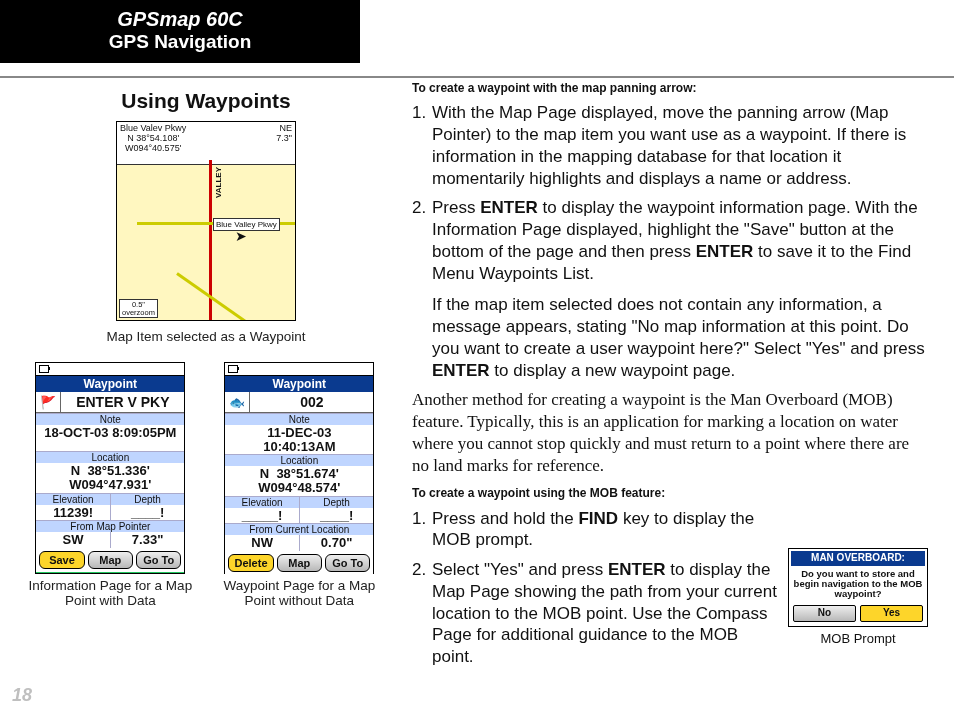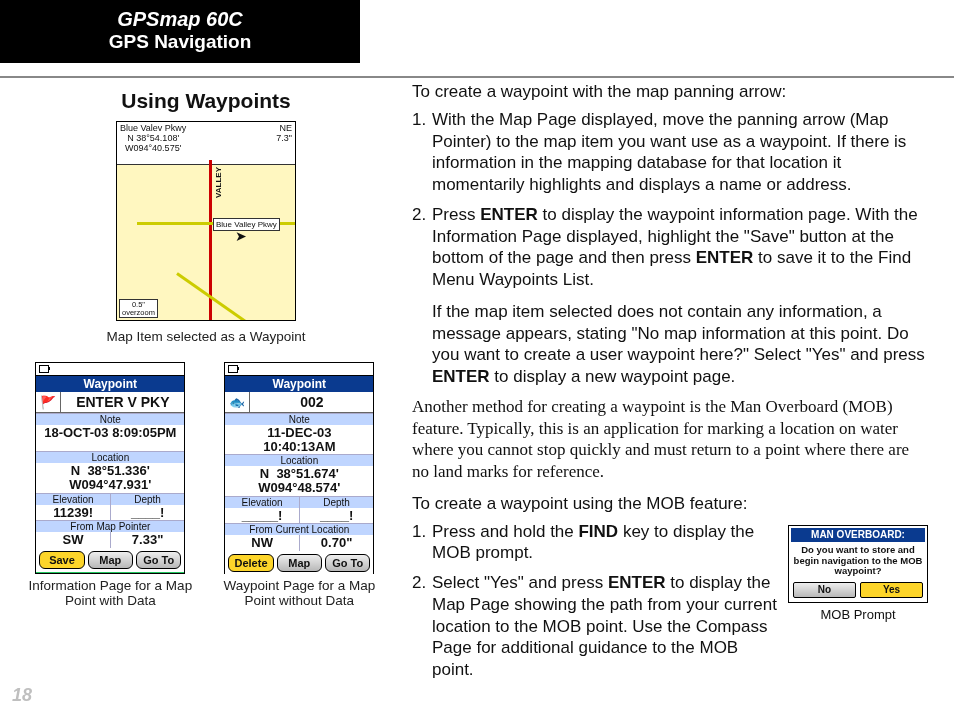--- a/index.html
+++ b/index.html
@@ -67,28 +67,28 @@
   .wp-buttons{display:flex;gap:3px;padding:3px;background:#fff;margin-top:auto;}
   .wp-btn{flex:1;text-align:center;font-weight:700;font-size:11px;padding:2px 0;border:1px solid #000;border-radius:6px;}
   .btn-yellow{background:var(--yellow);}
   .btn-grey{background:linear-gradient(#eee,#b8b8b8);}
   .wp-flex{display:flex;flex-direction:column;height:calc(100% - 14px);}
 
   .ol{margin:4px 0 10px 0;padding-left:0;}
   .ol .item{display:flex;margin:4px 0 8px;}
   .ol .num{width:20px;flex:none;}
   .ol .txt{flex:1;}
-  .right-col h4{font-size:17px;font-weight:400;margin:6px 0 6px;}
+  .right-col h4{font-size:12px;font-weight:700;margin:6px 0 6px;}
   .right-col .indent{margin-left:20px;margin-bottom:8px;}
   .right-col .body-italics{font-family:Georgia,"Times New Roman",serif;margin:4px 0 10px;}
   .right-col b{font-weight:700;}
 
   
   .mob-float{float:right;width:140px;margin:4px 0 0 10px;text-align:center;}
-  .mob-box{border:1.5px solid #000;background:#fff;padding:2px;}
+  .mob-box{border:1.5px solid #000;background:#fff;padding:2px;margin-top:36px;}
   .mob-t{background:var(--accent);color:#fff;font-weight:700;font-size:10px;padding:1px;}
   .mob-mid{font-size:9.5px;font-weight:700;line-height:1.1;padding:3px 2px;}
   .mob-br{display:flex;gap:4px;justify-content:center;padding:2px;}
   .mob-btn{flex:1;border:1px solid #000;border-radius:2px;font-size:10px;font-weight:700;padding:1px 0;}
   .mob-cap{font-size:13px;margin-top:4px;}
 
   .page-num{position:absolute;left:12px;bottom:10px;font-style:italic;font-weight:700;color:#bfbfbf;font-size:18px;}
 </style>
 </head>
 <body>

